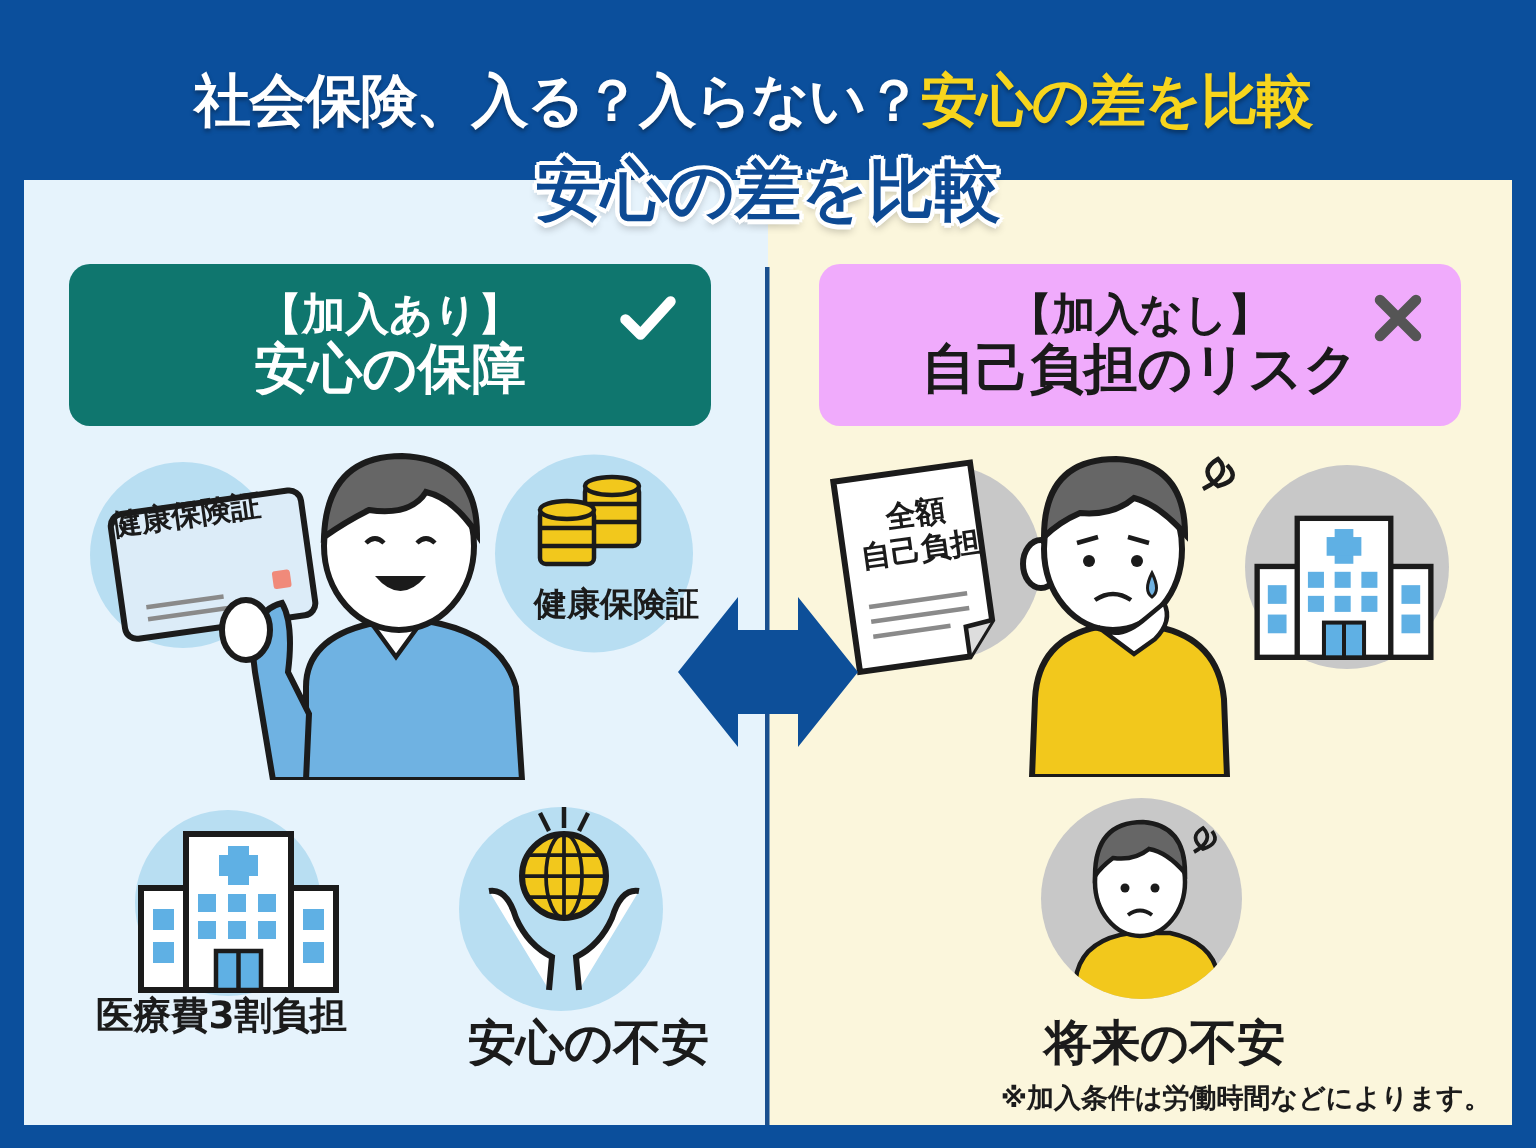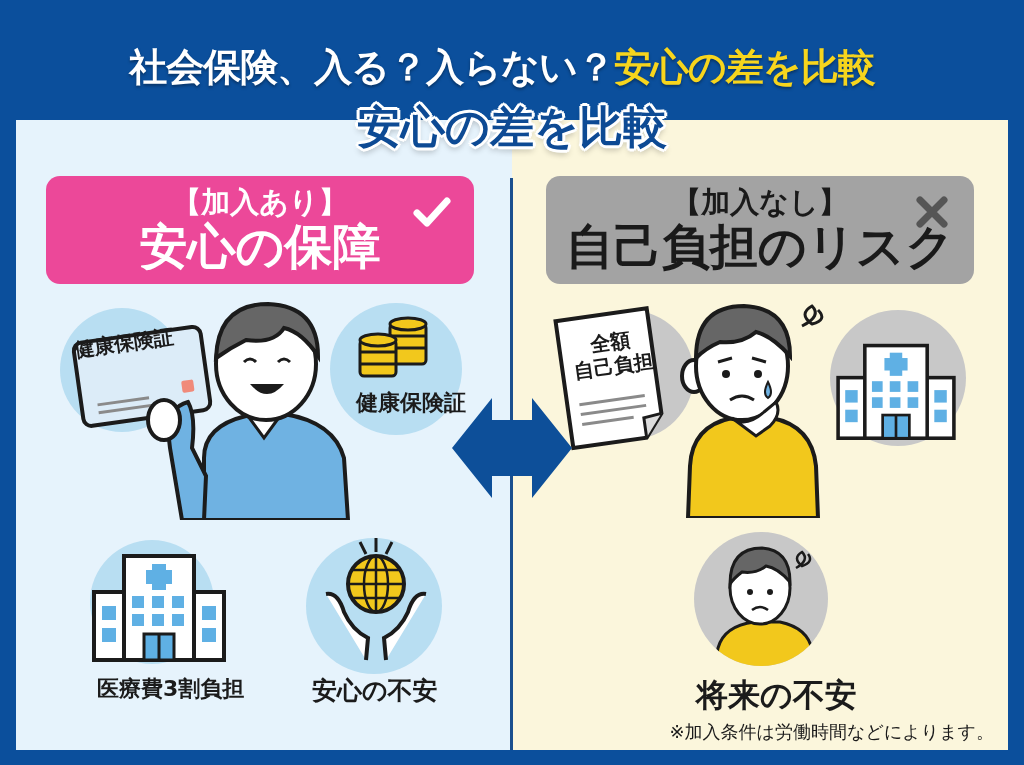--- a/index.html
+++ b/index.html
@@ -31,33 +31,33 @@
     text-shadow:
       3px 0 0 #fff, -3px 0 0 #fff, 0 3px 0 #fff, 0 -3px 0 #fff,
       2px 2px 0 #fff, -2px -2px 0 #fff, 2px -2px 0 #fff, -2px 2px 0 #fff,
       0 4px 6px rgba(0,0,0,0.3);
   }
   .header-box {
     position: absolute; top: 56px; width: 428px; height: 108px; border-radius: 14px;
     display: flex; flex-direction: column; align-items: center; justify-content: center;
     font-weight: 900; line-height: 1.15;
   }
-  .hb-left { left: 30px; background: #ec4899; color: #fff; }
-  .hb-right { left: 34px; background: #a3a3a3; color: #1a1a1a; }
+  .hb-left { left: 30px; background: #0f766e; color: #fff; }
+  .hb-right { left: 34px; background: #f0abfc; color: #1a1a1a; }
   .hb-line1 { font-size: 29px; }
-  .hb-line2 { font-size: 48px; }
+  .hb-line2 { font-size: 36px; }
   .hb-icon { position: absolute; right: 22px; top: 16px; width: 40px; height: 40px; }
 
   .circle { position: absolute; border-radius: 50%; }
   .lbl { position: absolute; font-weight: 900; color: #1b1b1b; text-align: center; white-space: nowrap; }
 
   .arrow { position: absolute; left: 448px; top: 392px; width: 128px; height: 112px; z-index: 4; }
 
   .footnote {
-    position: absolute; right: 14px; bottom: 6px; font-size: 18px; color: #1b1b1b; font-weight: 400; text-align: center;
+    position: absolute; right: 14px; bottom: 6px; font-size: 18px; color: #1b1b1b; font-weight: 700; text-align: center;
   }
 </style>
 </head>
 <body>
 
 <div class="title-1">
   <span>社会保険、入る？入らない？</span><span class="hl">安心の差を比較</span>
 </div>
 
 <div class="panel">
@@ -126,41 +126,41 @@
           <rect x="62" y="62" width="12" height="12"></rect>
           <rect x="82" y="62" width="12" height="12"></rect>
         <rect x="12" y="54" width="14" height="14"></rect>
           <rect x="12" y="76" width="14" height="14"></rect>
         <rect x="112" y="54" width="14" height="14"></rect>
           <rect x="112" y="76" width="14" height="14"></rect>
         <rect x="54" y="82" width="30" height="26" stroke="#1b1b1b" stroke-width="3"></rect>
       </g>
       <line x1="69" y1="82" x2="69" y2="108" stroke="#1b1b1b" stroke-width="3"></line>
     </svg>
-    <div class="lbl" style="left:48px; top:554px; font-size:22px;margin-left:33px;">医療費3割負担</div>
+    <div class="lbl" style="left:48px; top:540px; font-size:25px;">医療費3割負担</div>
 
     <div class="circle" style="left:290px; top:418px; width:136px; height:136px; background:#b8def2;"></div>
     <svg style="position:absolute; left:298px; top:414px; width:120px; height:128px;" viewBox="0 0 120 128">
       <g stroke="#1b1b1b" stroke-width="3">
         <line x1="46" y1="8" x2="52" y2="20"></line>
           <line x1="62" y1="4" x2="62" y2="18"></line>
           <line x1="78" y1="8" x2="72" y2="20"></line>
       </g>
       <circle cx="62" cy="50" r="28" fill="#f2c81c" stroke="#1b1b1b" stroke-width="4"></circle>
       <g stroke="#1b1b1b" stroke-width="2.5" fill="none">
         <ellipse cx="62" cy="50" rx="12" ry="28"></ellipse>
         <line x1="34" y1="50" x2="90" y2="50"></line>
           <line x1="62" y1="22" x2="62" y2="78"></line>
         <line x1="38" y1="36" x2="86" y2="36"></line>
           <line x1="38" y1="64" x2="86" y2="64"></line>
       </g>
       <path d="M12 60 Q24 58 30 78 Q38 96 54 104 L52 126" stroke="#1b1b1b" stroke-width="4" fill="#fff"></path>
       <path d="M112 60 Q100 58 94 78 Q86 96 70 104 L72 126" stroke="#1b1b1b" stroke-width="4" fill="#fff"></path>
     </svg>
-    <div class="lbl" style="left:296px; top:554px; font-size:25px;">安心の不安</div>
+    <div class="lbl" style="left:296px; top:554px; font-size:32px;">安心の不安</div>
   </div>
 
   <div class="half-right">
     <div class="header-box hb-right">
       <div class="hb-line1">【加入なし】</div>
       <div class="hb-line2">自己負担のリスク</div>
       <svg class="hb-icon" viewBox="0 0 40 40">
         <path d="M8 8 L32 32 M32 8 L8 32" stroke="#555" stroke-width="7" stroke-linecap="round"></path>
       </svg>
     </div>

